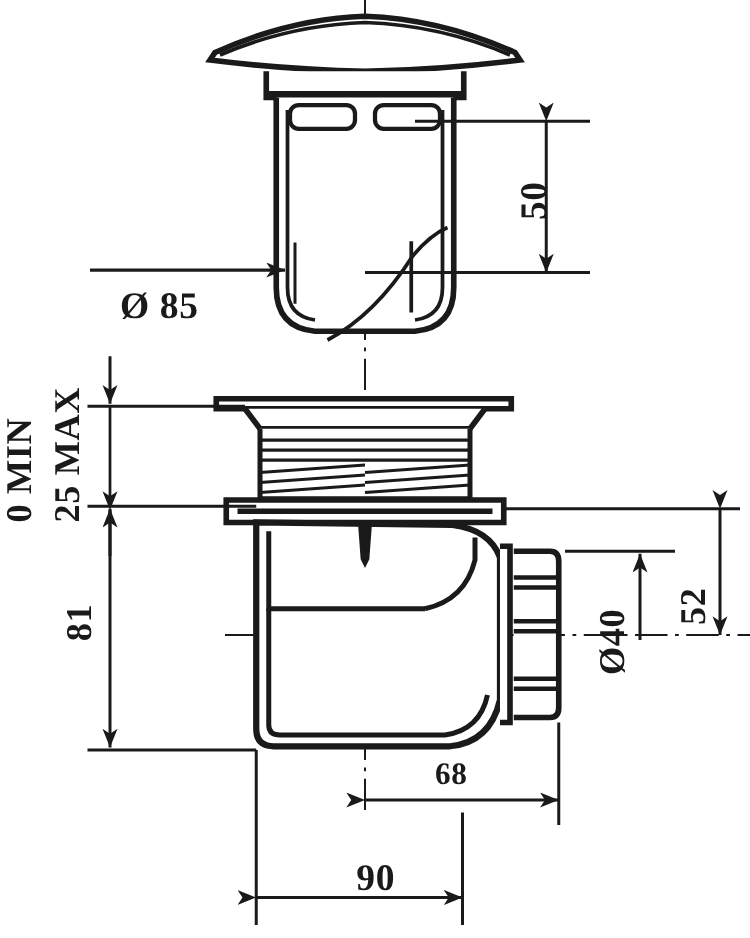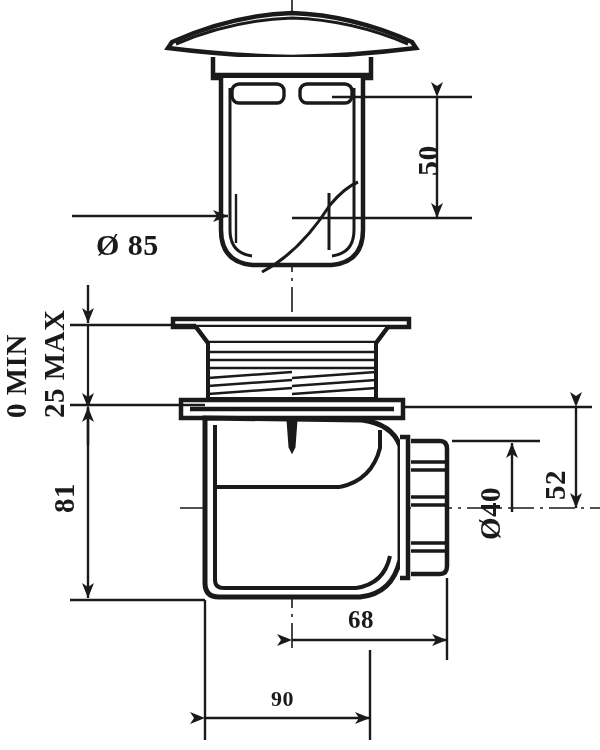--- a/index.html
+++ b/index.html
@@ -18,21 +18,21 @@
   }
   .rot90{transform:rotate(-90deg);transform-origin:left top;}
   .t-d85{left:96px;top:186px;font-size:30px;margin-top:44px;}
   .t-50{left:413px;top:176px;font-size:30px;}
   .t-0min{left:2px;top:418px;font-size:29px;}
   .t-25max{left:40px;top:418px;font-size:29px;}
   .t-81{left:50px;top:513px;font-size:29px;}
   .t-52{left:541px;top:500px;font-size:29px;}
   .t-d40{left:476px;top:540px;font-size:29px;}
   .t-68{left:348px;top:607px;font-size:25px;}
-  .t-90{left:271px;top:688px;font-size:22px;}
+  .t-90{left:285px;top:688px;font-size:30px;}
 </style>
 </head>
 <body>
 
 <div id="stage">
 
   <svg id="drawing" viewBox="0 0 600 750">
     <defs>
       <marker id="arrIn" markerWidth="18" markerHeight="18" refX="15" refY="6" orient="auto" markerUnits="userSpaceOnUse">
         <path d="M0,0 L15,6 L0,12 L4,6 Z" fill="#1a1a1a"></path>

